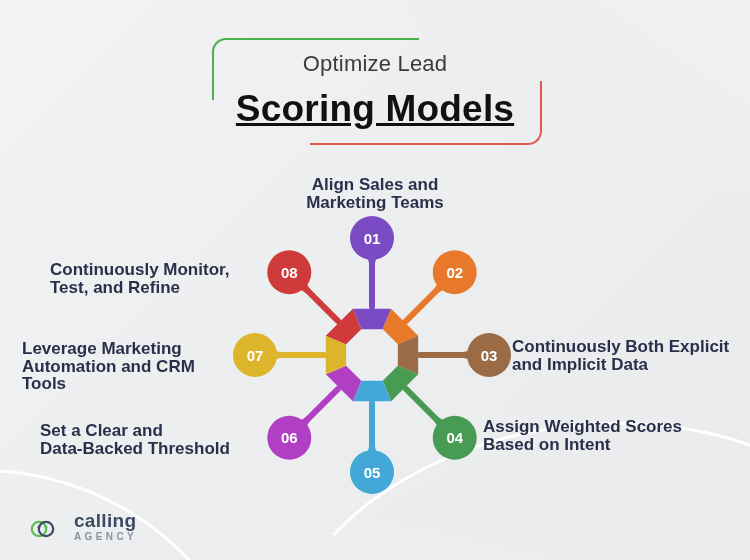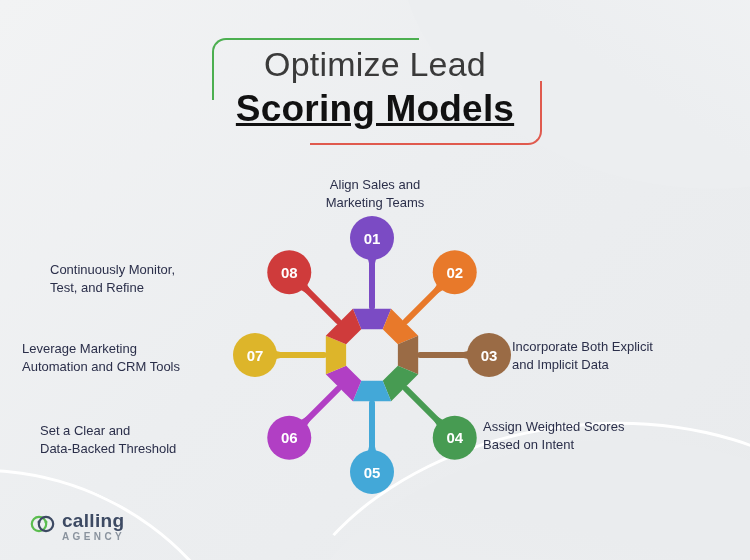--- a/index.html
+++ b/index.html
@@ -83,21 +83,21 @@
     top: 36px;
     width: 750px;
     text-align: center;
   }
   .title-inner {
     position: relative;
     display: inline-block;
     padding: 6px 34px 10px 34px;
   }
   .title-line1 {
-    font-size: 34px;
+    font-size: 22px;
     font-weight: 400;
     color: #3a3a3a;
     letter-spacing: .2px;
     line-height: 44px;
     white-space: nowrap;
   }
   .title-line2 {
     font-size: 37px;
     font-weight: bold;
     color: #111111;
@@ -132,38 +132,38 @@
   
   #diagram-svg {
     position: absolute;
     left: 0;
     top: 0;
   }
 
   
   .label {
     position: absolute;
-    font-size: 13px;
-    font-weight: normal;
+    font-size: 17px;
+    font-weight: bold;
     color: #2b2f4a;
     line-height: 17.5px;
     white-space: pre-line;
   }
   .label.right { text-align: left; }
   .label.left  { }
   .label.center{ text-align: center; }
 
   
   #logo {
     position: absolute;
     left: 30px;
     bottom: 18px;
     display: flex;
-    align-items: flex-start;
-    gap: 6px;
+    align-items: flex-end;
+    gap: 18px;
   }
   .logo-text {
     display: flex;
     flex-direction: column;
     line-height: 1;
   }
   .logo-main {
     font-size: 19px;
     font-weight: bold;
     color: #3d4a63;
@@ -259,21 +259,21 @@
           <circle cx="289.27" cy="272.27" r="22" fill="#cf3b3b"></circle>
           <text x="289.27" y="277.77" text-anchor="middle" fill="#ffffff" font-size="15" font-weight="bold" font-family="&quot;Liberation Sans&quot;, sans-serif">08</text>
         </g>
       </g>
   </svg>
 
   <div class="label center" style="left:275px; top:176px; width:200px;">Align Sales and
 Marketing Teams</div>
 
 
-  <div class="label right" style="left:512px; top:338px; width:230px;">Incorporate Both Explicit
+  <div class="label right" style="left:512px; top:338px; width:230px;">Continuously Both Explicit
 and Implicit Data</div>
 
   <div class="label right" style="left:483px; top:418px; width:230px;">Assign Weighted Scores
 Based on Intent</div>
 
 
   <div class="label left" style="left:40px;  top:422px; width:225px;">Set a Clear and
 Data-Backed Threshold</div>
 
   <div class="label left" style="left:22px;  top:340px; width:212px;">Leverage Marketing

